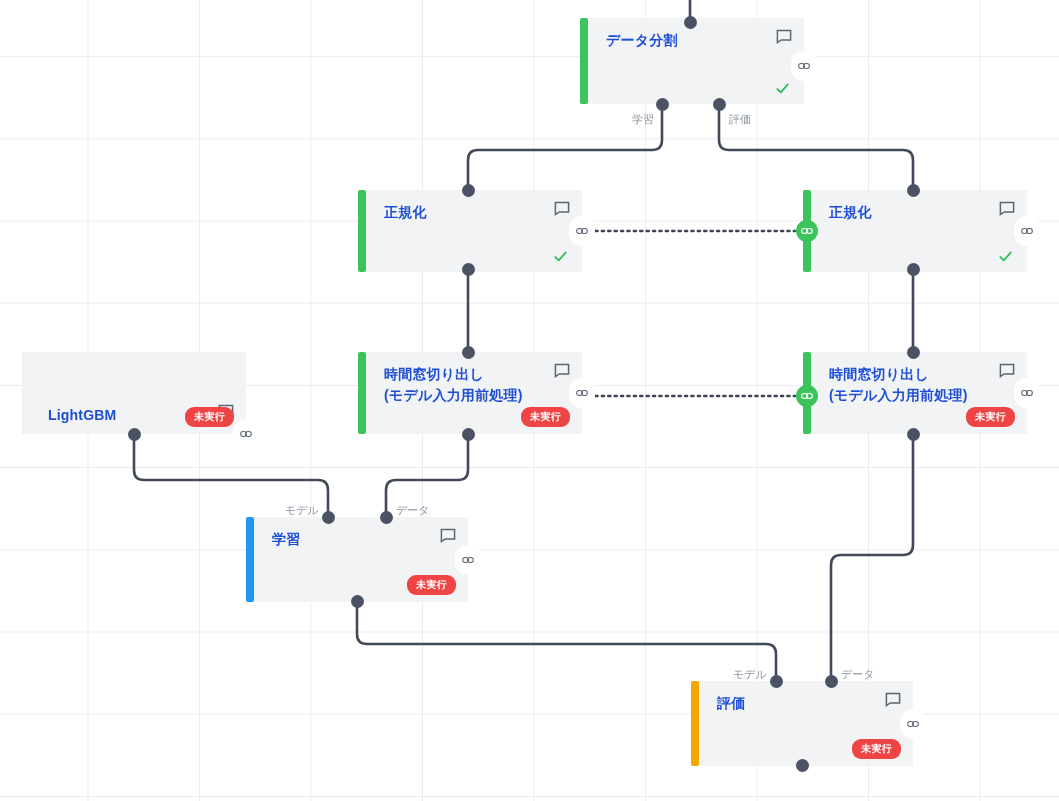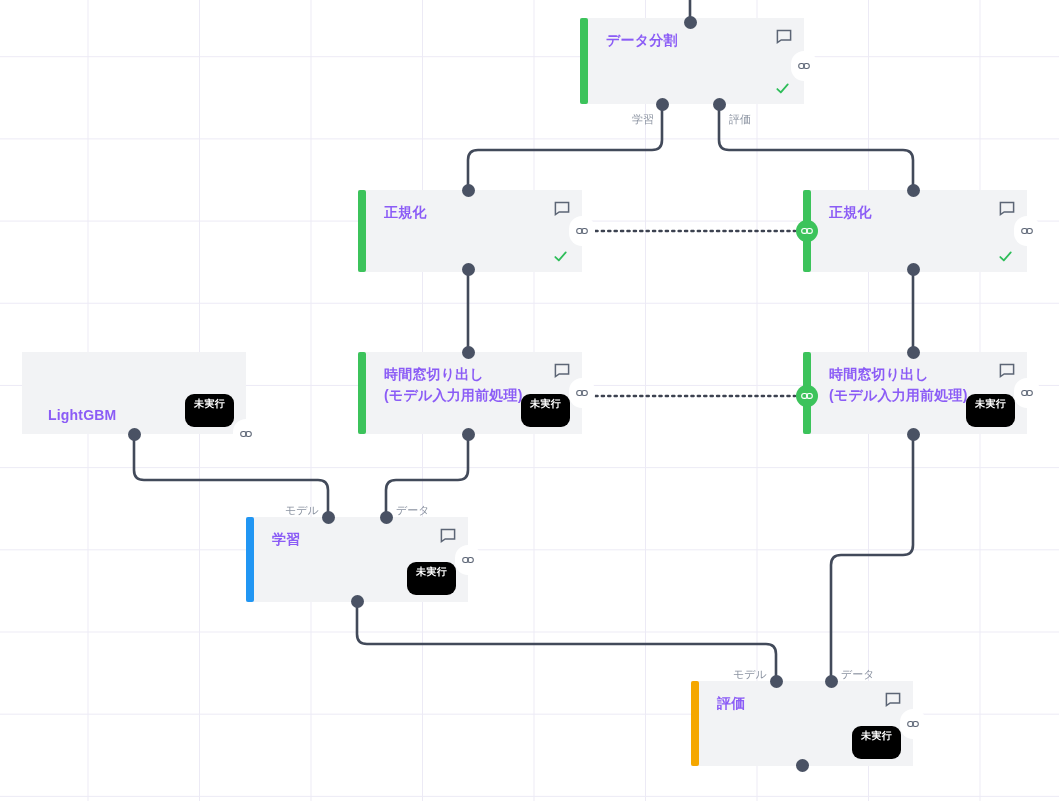--- a/index.html
+++ b/index.html
@@ -48,21 +48,21 @@
 
   .node-body {
     position: relative;
     flex: 1 1 auto;
     padding: 12px 14px 8px 18px;
   }
 
   .node-title {
     font-size: 14px;
     font-weight: bold;
-    color: #8b5cf6;
+    color: #1d4ed8;
     line-height: 21px;
     letter-spacing: 0.2px;
     white-space: pre-line;
   }
 
   
   .comment-icon {
     position: absolute;
     top: 11px;
     right: 12px;
@@ -75,26 +75,26 @@
     right: 14px;
     bottom: 8px;
     width: 15px; height: 15px;
   }
 
   
   .status-pill {
     position: absolute;
     right: 12px;
     bottom: 7px;
-    background: #000000;
+    background: #ef4444;
     color: #ffffff;
     font-size: 10px;
     font-weight: bold;
     line-height: 1;
-    padding: 5px 9px 18px 9px;
+    padding: 5px 9px 5px 9px;
     border-radius: 9px;
     letter-spacing: 0.3px;
   }
 
   
   .link-pill {
     position: absolute;
     width: 26px; height: 30px;
     background: #ffffff;
     border-radius: 14px;

